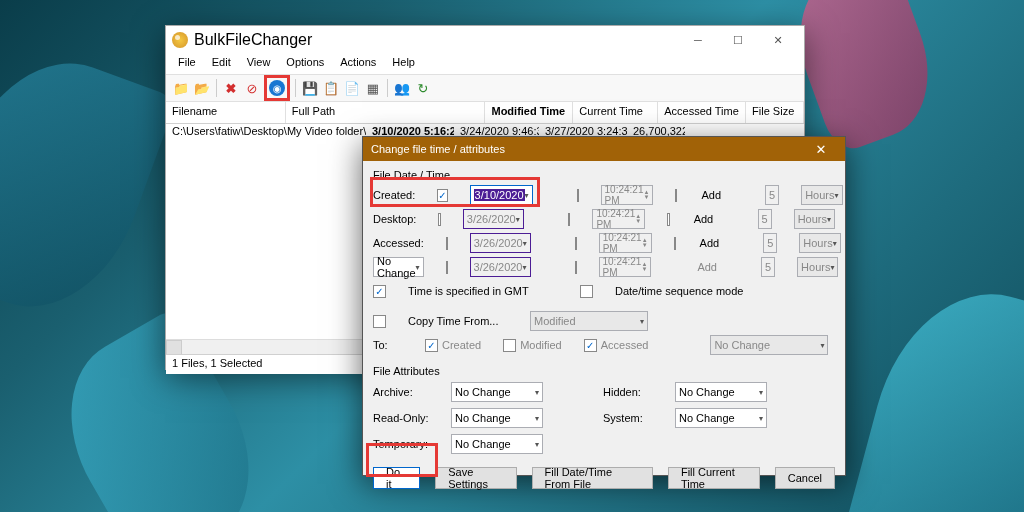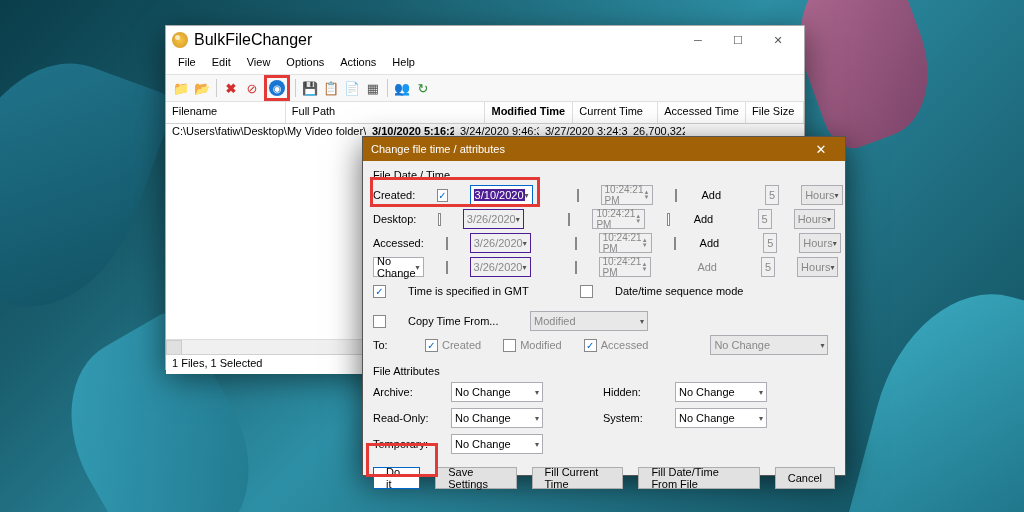--- a/index.html
+++ b/index.html
@@ -369,20 +369,20 @@
       <span class="sel sel-w4">
           <span class="sv">No Change</span>
           <span class="sd">▾</span>
         </span>
     </div>
   </div>
 
   <div class="btn-row">
     <span class="btn primary" style="width:52px">Do it</span>
     <span class="btn">Save Settings</span>
+    <span class="btn">Fill Date/Time From File</span>
     <span class="btn">Fill Current Time</span>
-    <span class="btn">Fill Date/Time From File</span>
     <span class="btn">Cancel</span>
   </div>
 </div>
 
 <div class="red-box-created"></div>
 <div class="red-box-doit"></div>
 
 </body></html>

